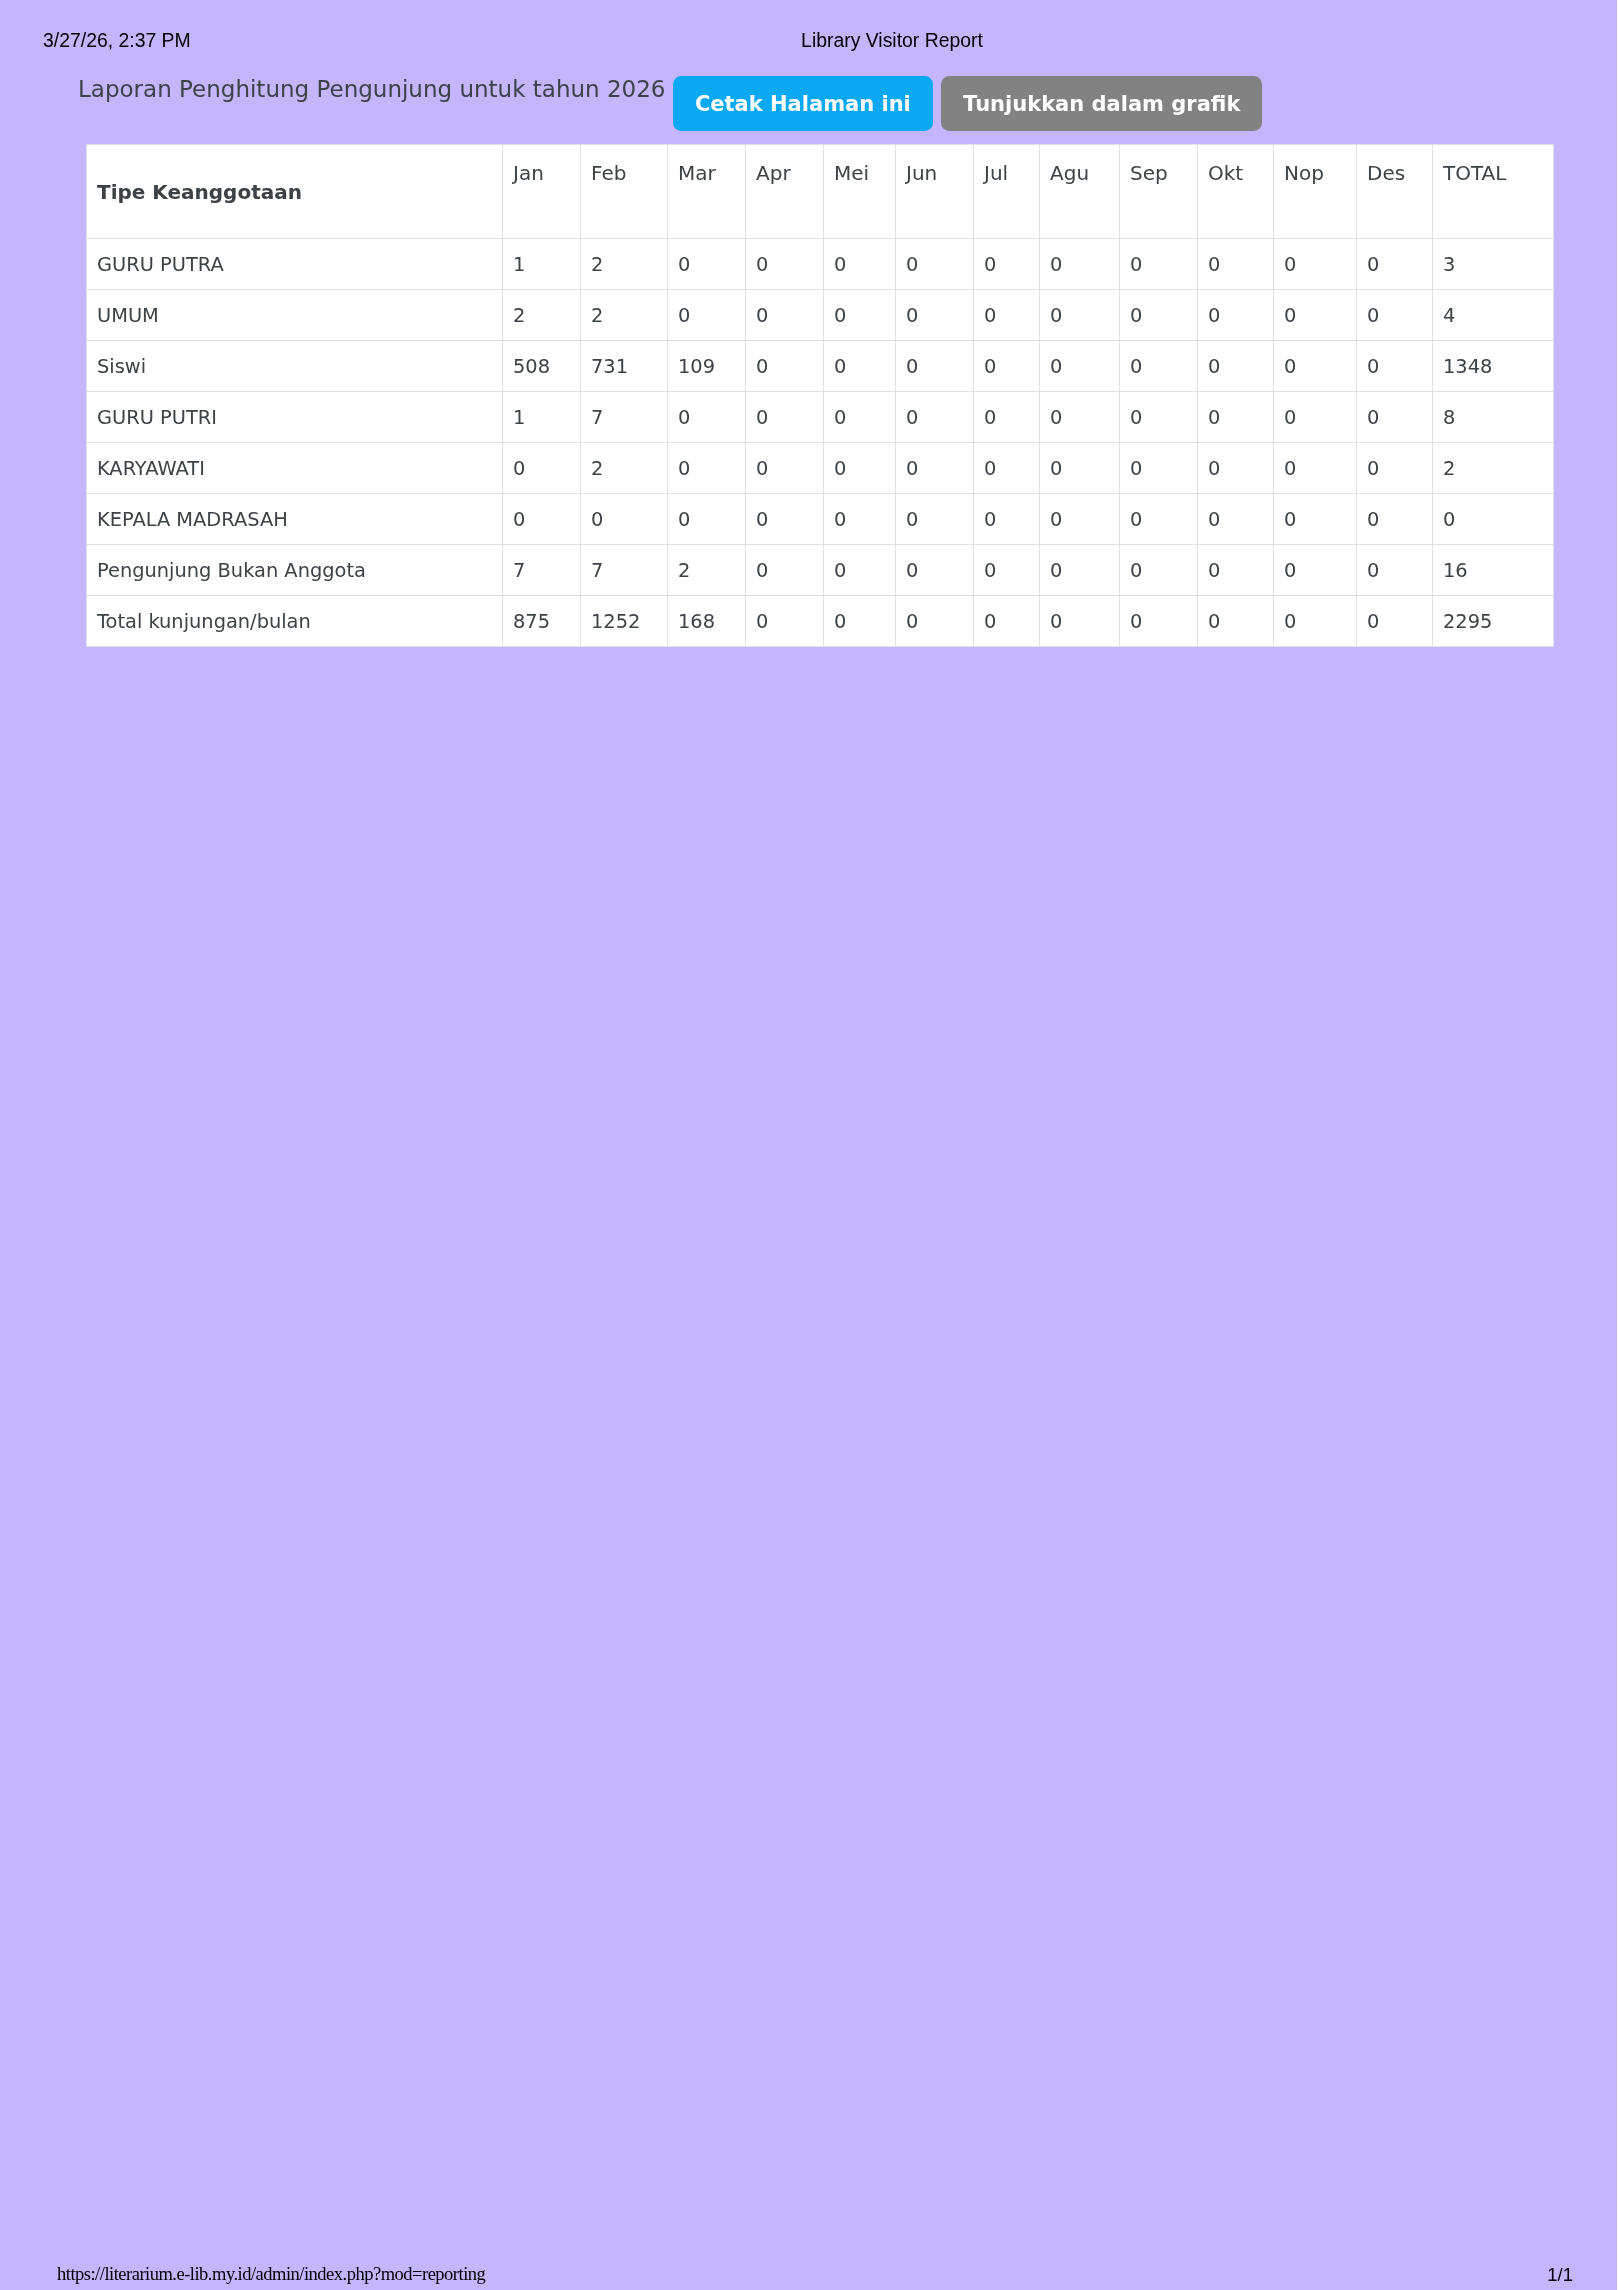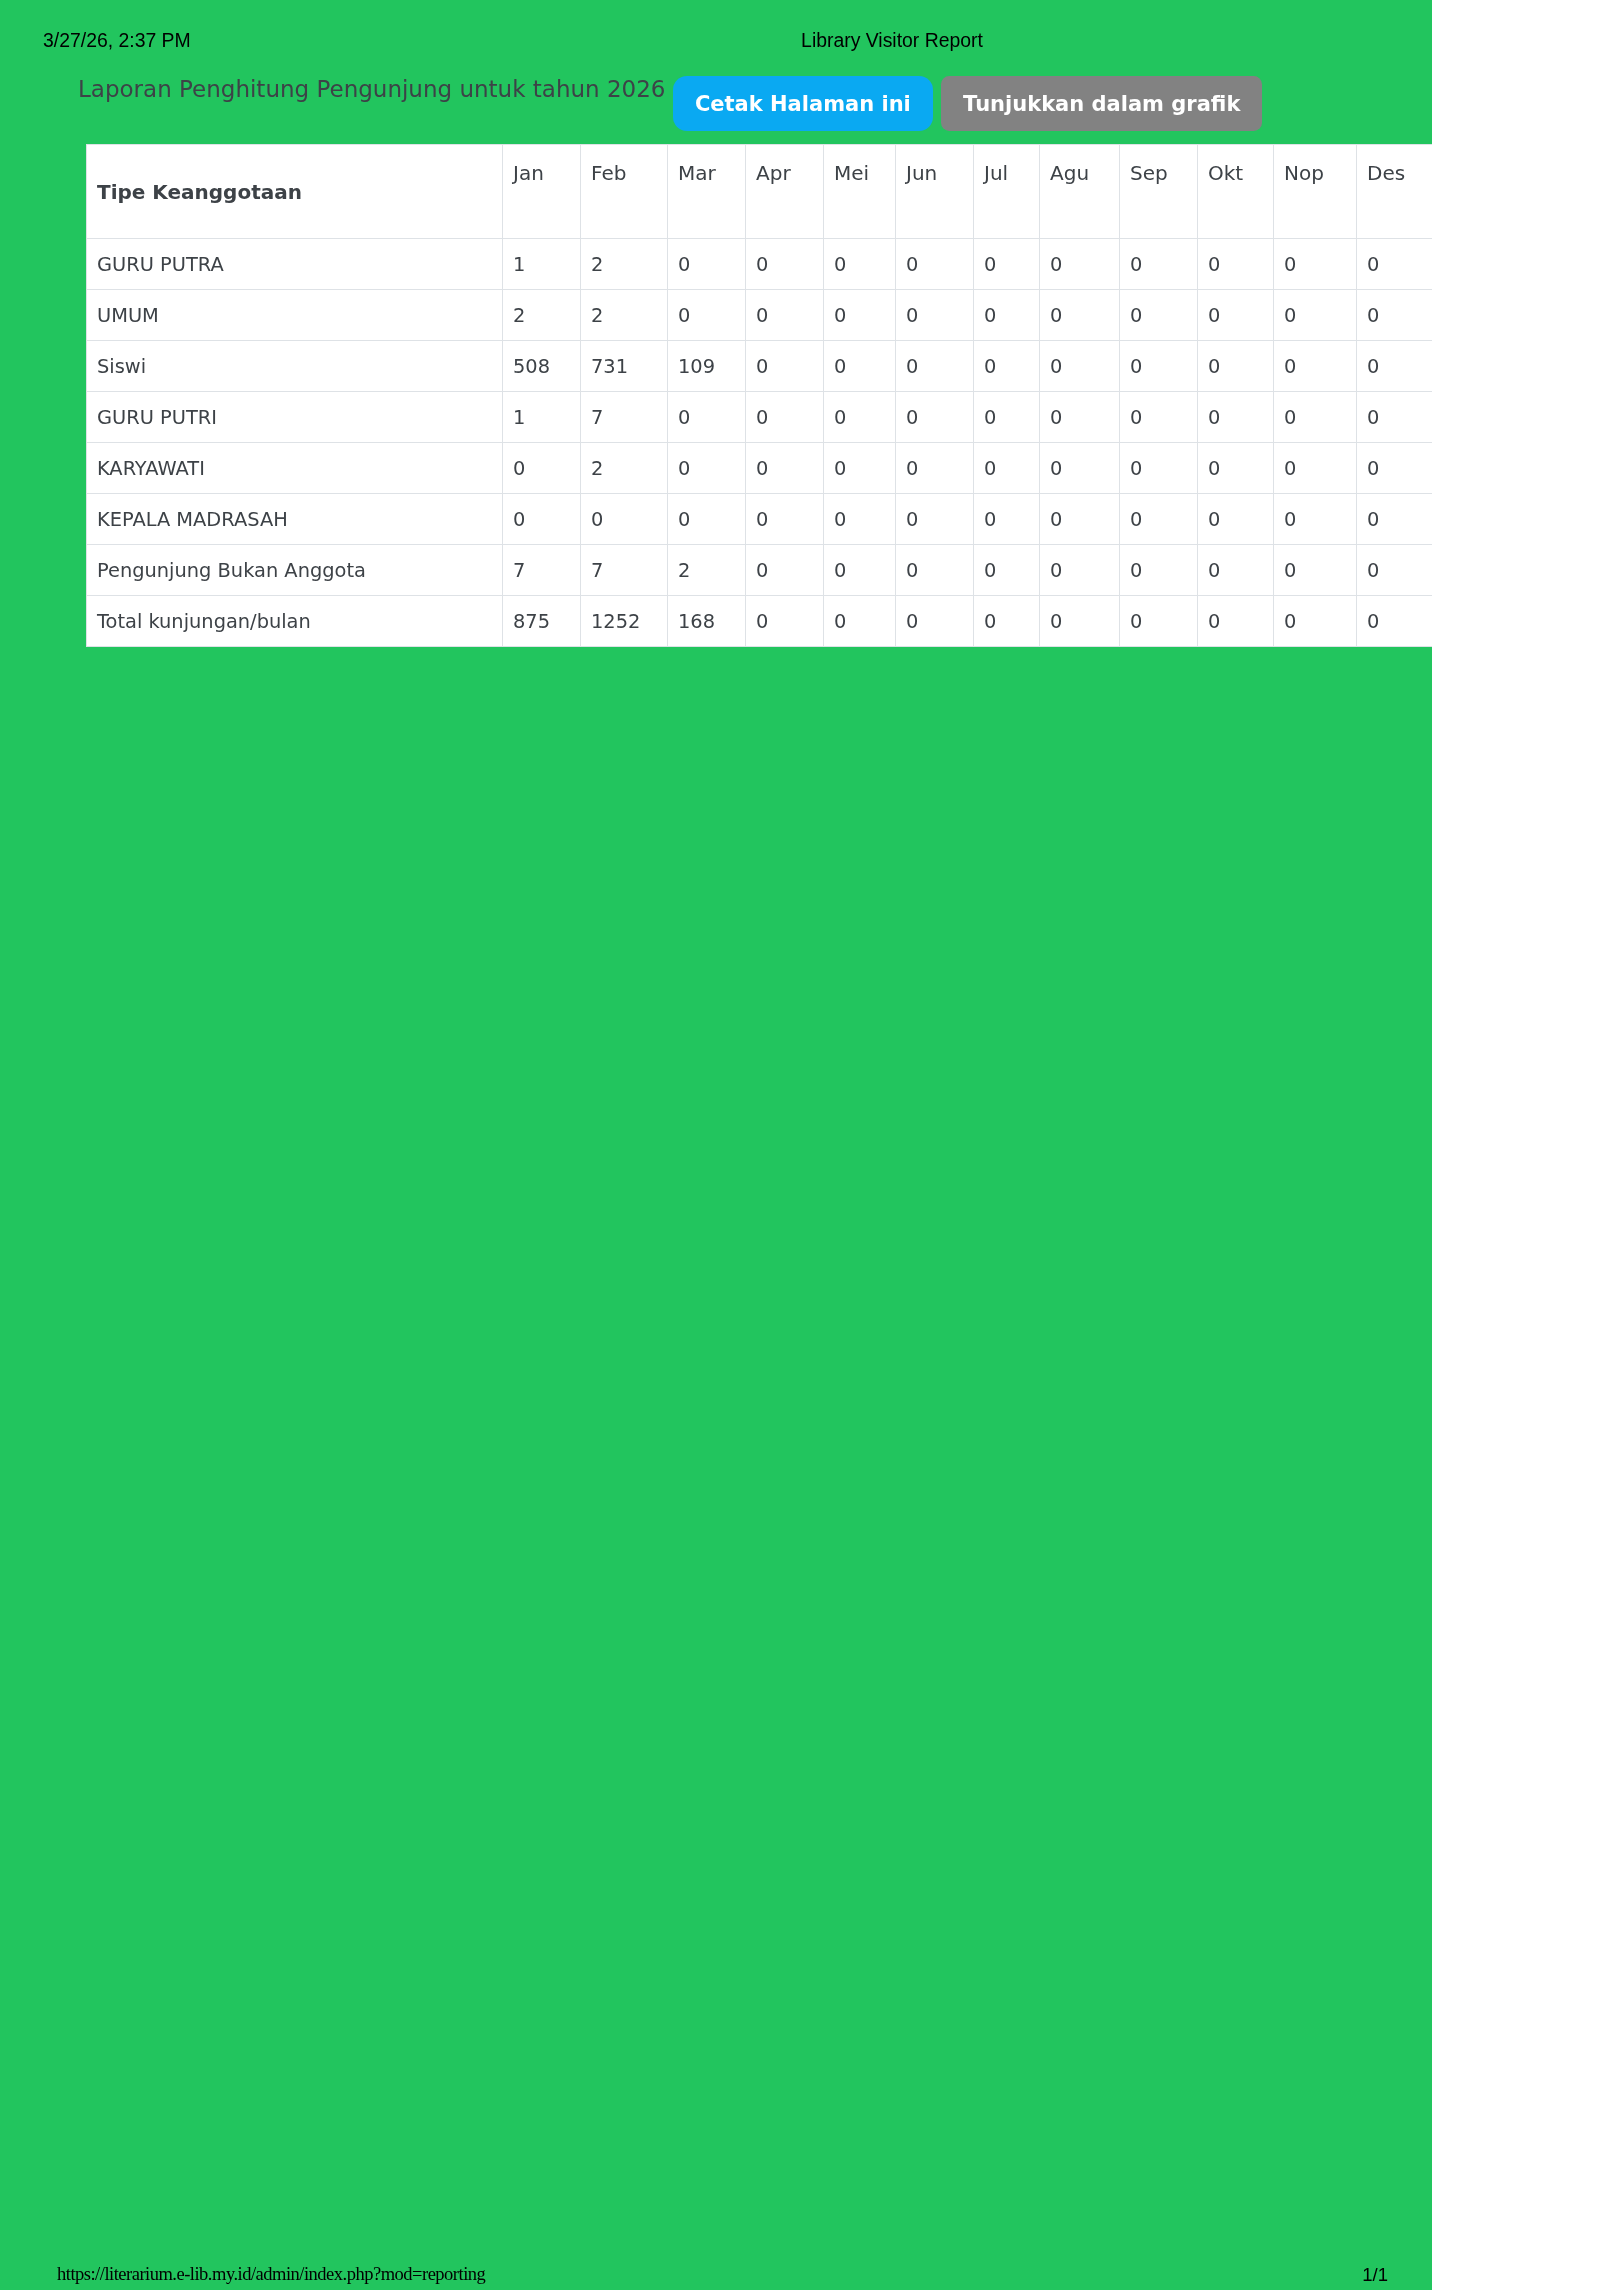--- a/index.html
+++ b/index.html
@@ -1,21 +1,21 @@
 <!DOCTYPE html>
 <html style="font-size:14.8px"><head>
 <meta charset="utf-8">
 <style>
   * { margin: 0; padding: 0; box-sizing: border-box; }
   html, body { background: #ffffff; }
   .page {
     position: relative;
-    width: 1432px;
+    width: 1617px;
     height: 2291px;
-    background: #22c55e;
+    background: #c4b5fd;
     overflow: hidden;
     font-family: "DejaVu Sans", sans-serif;
     color: #3d4247;
   }
   
   .print-header-date {
     position: absolute; left: 43px; top: 29px;
     font-family: "Liberation Sans", sans-serif;
     font-size: 19.4px; color: #000000; white-space: nowrap;
   }
@@ -87,21 +87,21 @@
 <body>
 
 <div class="page">
 
   <div class="print-header-date">3/27/26, 2:37 PM</div>
 
   <div class="print-header-title">Library Visitor Report</div>
 
   <div class="heading-row">
     <span class="report-heading">Laporan Penghitung Pengunjung untuk tahun 2026</span>
-    <button class="btn btn-primary" style="background: rgb(10, 169, 242); border-radius: 14px;">Cetak Halaman ini</button>
+    <button class="btn btn-primary" style="background: rgb(10, 169, 242);">Cetak Halaman ini</button>
     <button class="btn btn-secondary" style="background: rgb(130, 130, 130);">Tunjukkan dalam grafik</button>
   </div>
 
   <table class="report-table">
     <colgroup>
       <col style="width:416px">
       <col style="width:78px">
         <col style="width:87px">
         <col style="width:78px">
       <col style="width:78px">

